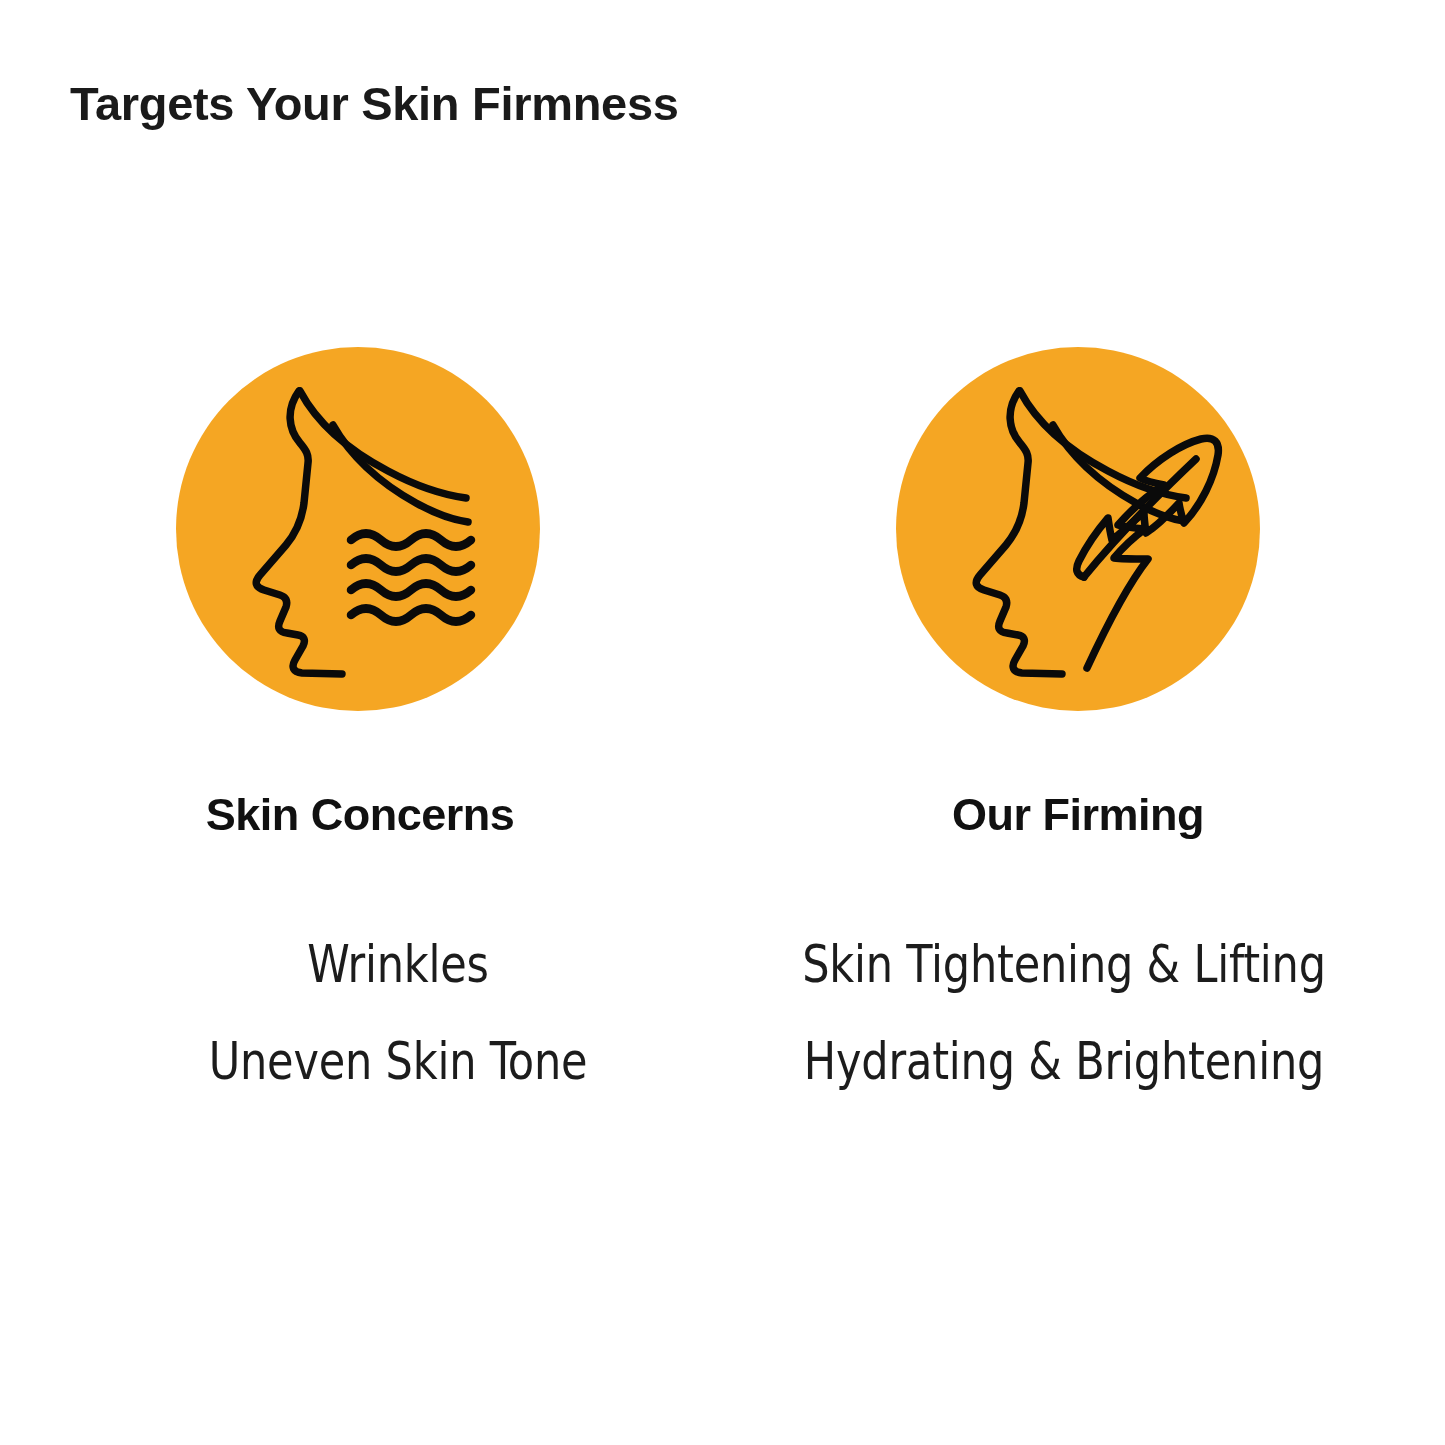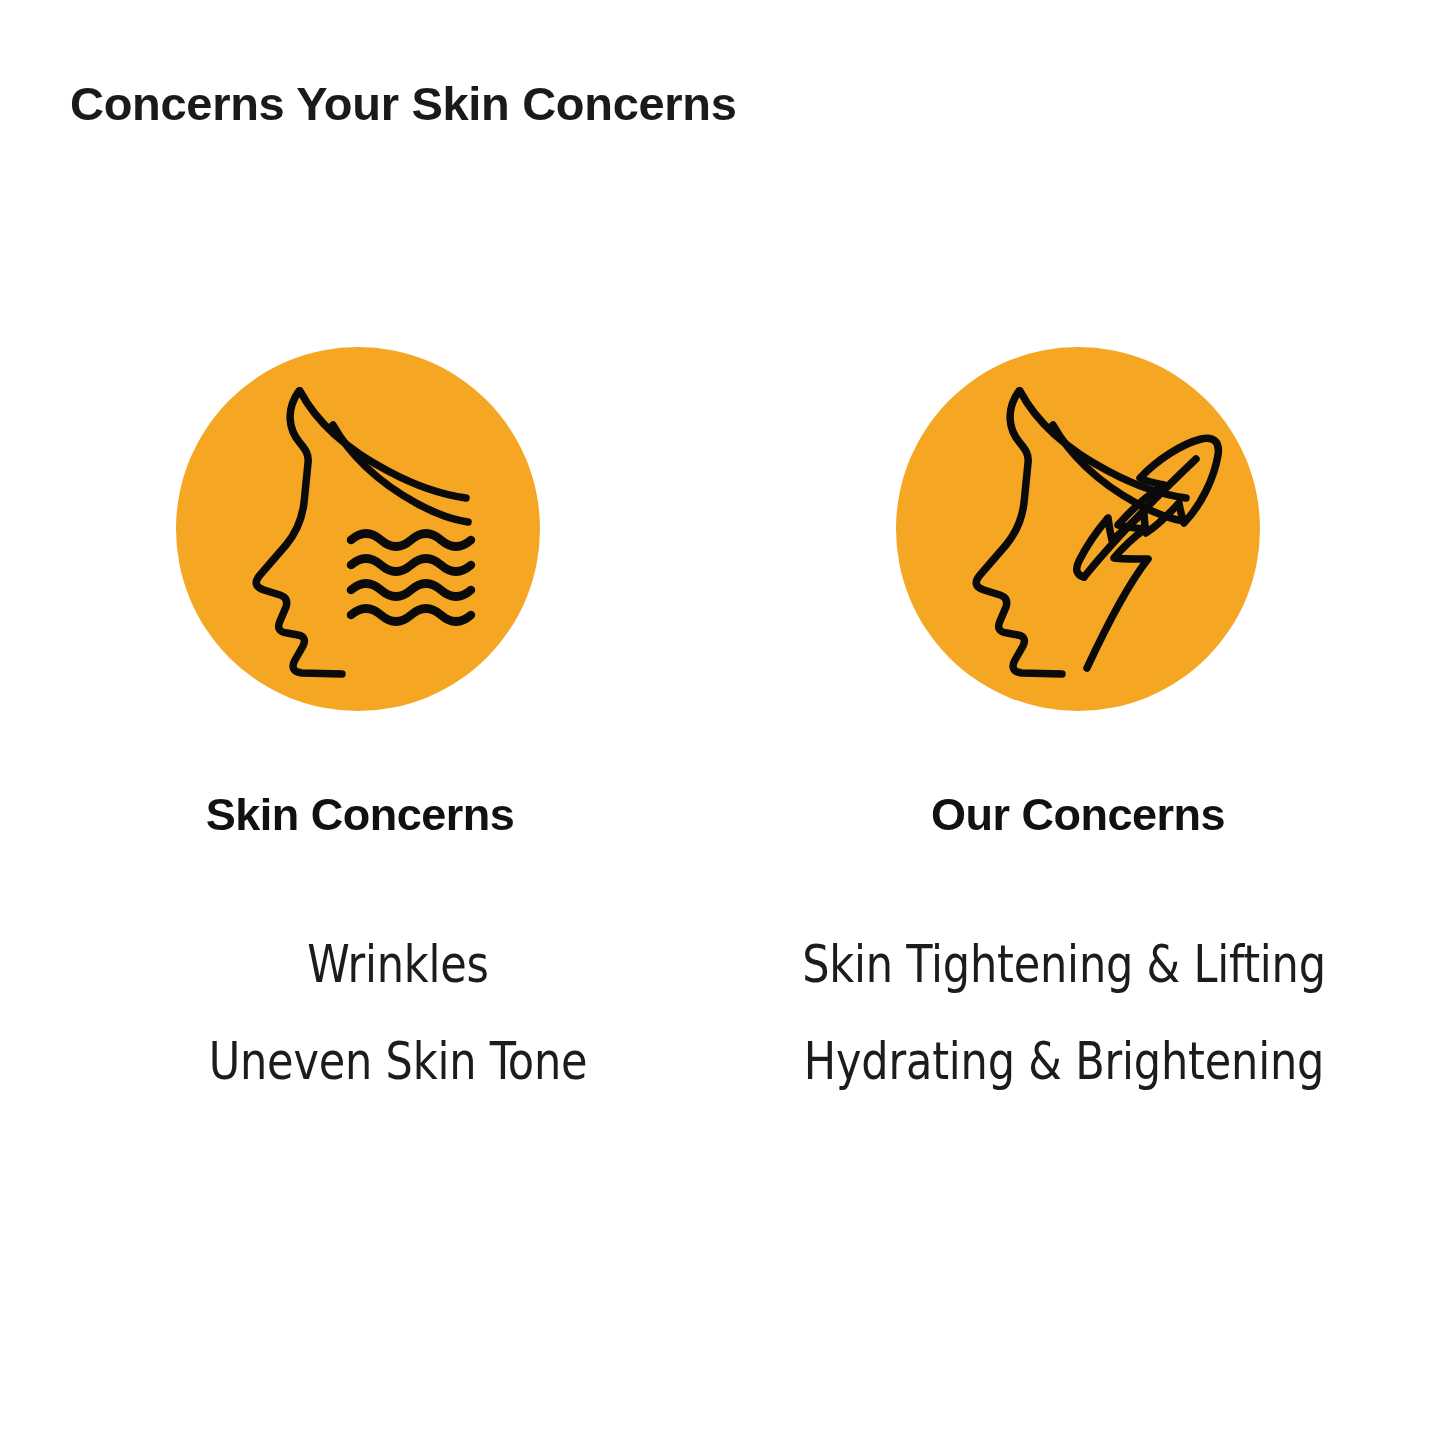--- a/index.html
+++ b/index.html
@@ -110,21 +110,21 @@
     transform: scaleX(0.92);
   }
   .list-cell.left  { left: 120px; width: 500px; }
   .list-cell.right { left: 636px; width: 800px; }
 </style>
 </head>
 <body>
 
 <div class="canvas">
 
-  <div class="page-title">Concerns Your Skin Concerns</div>
+  <div class="page-title">Targets Your Skin Firmness</div>
 
   <div class="icon-badge left">
     <svg viewBox="0 0 364 364">
       <g fill="none" stroke="#0a0a0a" stroke-width="7.5" stroke-linecap="round" stroke-linejoin="round">
 
         <path d="M123 44
                  C 110 62, 112 82, 124 96
                  C 130 103, 133 108, 132 116
                  L 128 156
                  C 126 172, 120 186, 110 198
@@ -207,21 +207,21 @@
                  C 179 222, 180 228, 188 230"></path>
 
         <path d="M188 230 C 222 188, 262 148, 300 112"></path>
       </g>
     </svg>
   </div>
 
   <div class="compare-row">
     <div class="compare-label left">Skin Concerns</div>
 
-    <div class="compare-label right">Our Concerns</div>
+    <div class="compare-label right">Our Firming</div>
   </div>
 
   <div class="lists">
 
     <div class="list-row">
       <div class="list-cell left">Wrinkles</div>
       <div class="list-cell right">Skin Tightening &amp; Lifting</div>
     </div>
 
 

